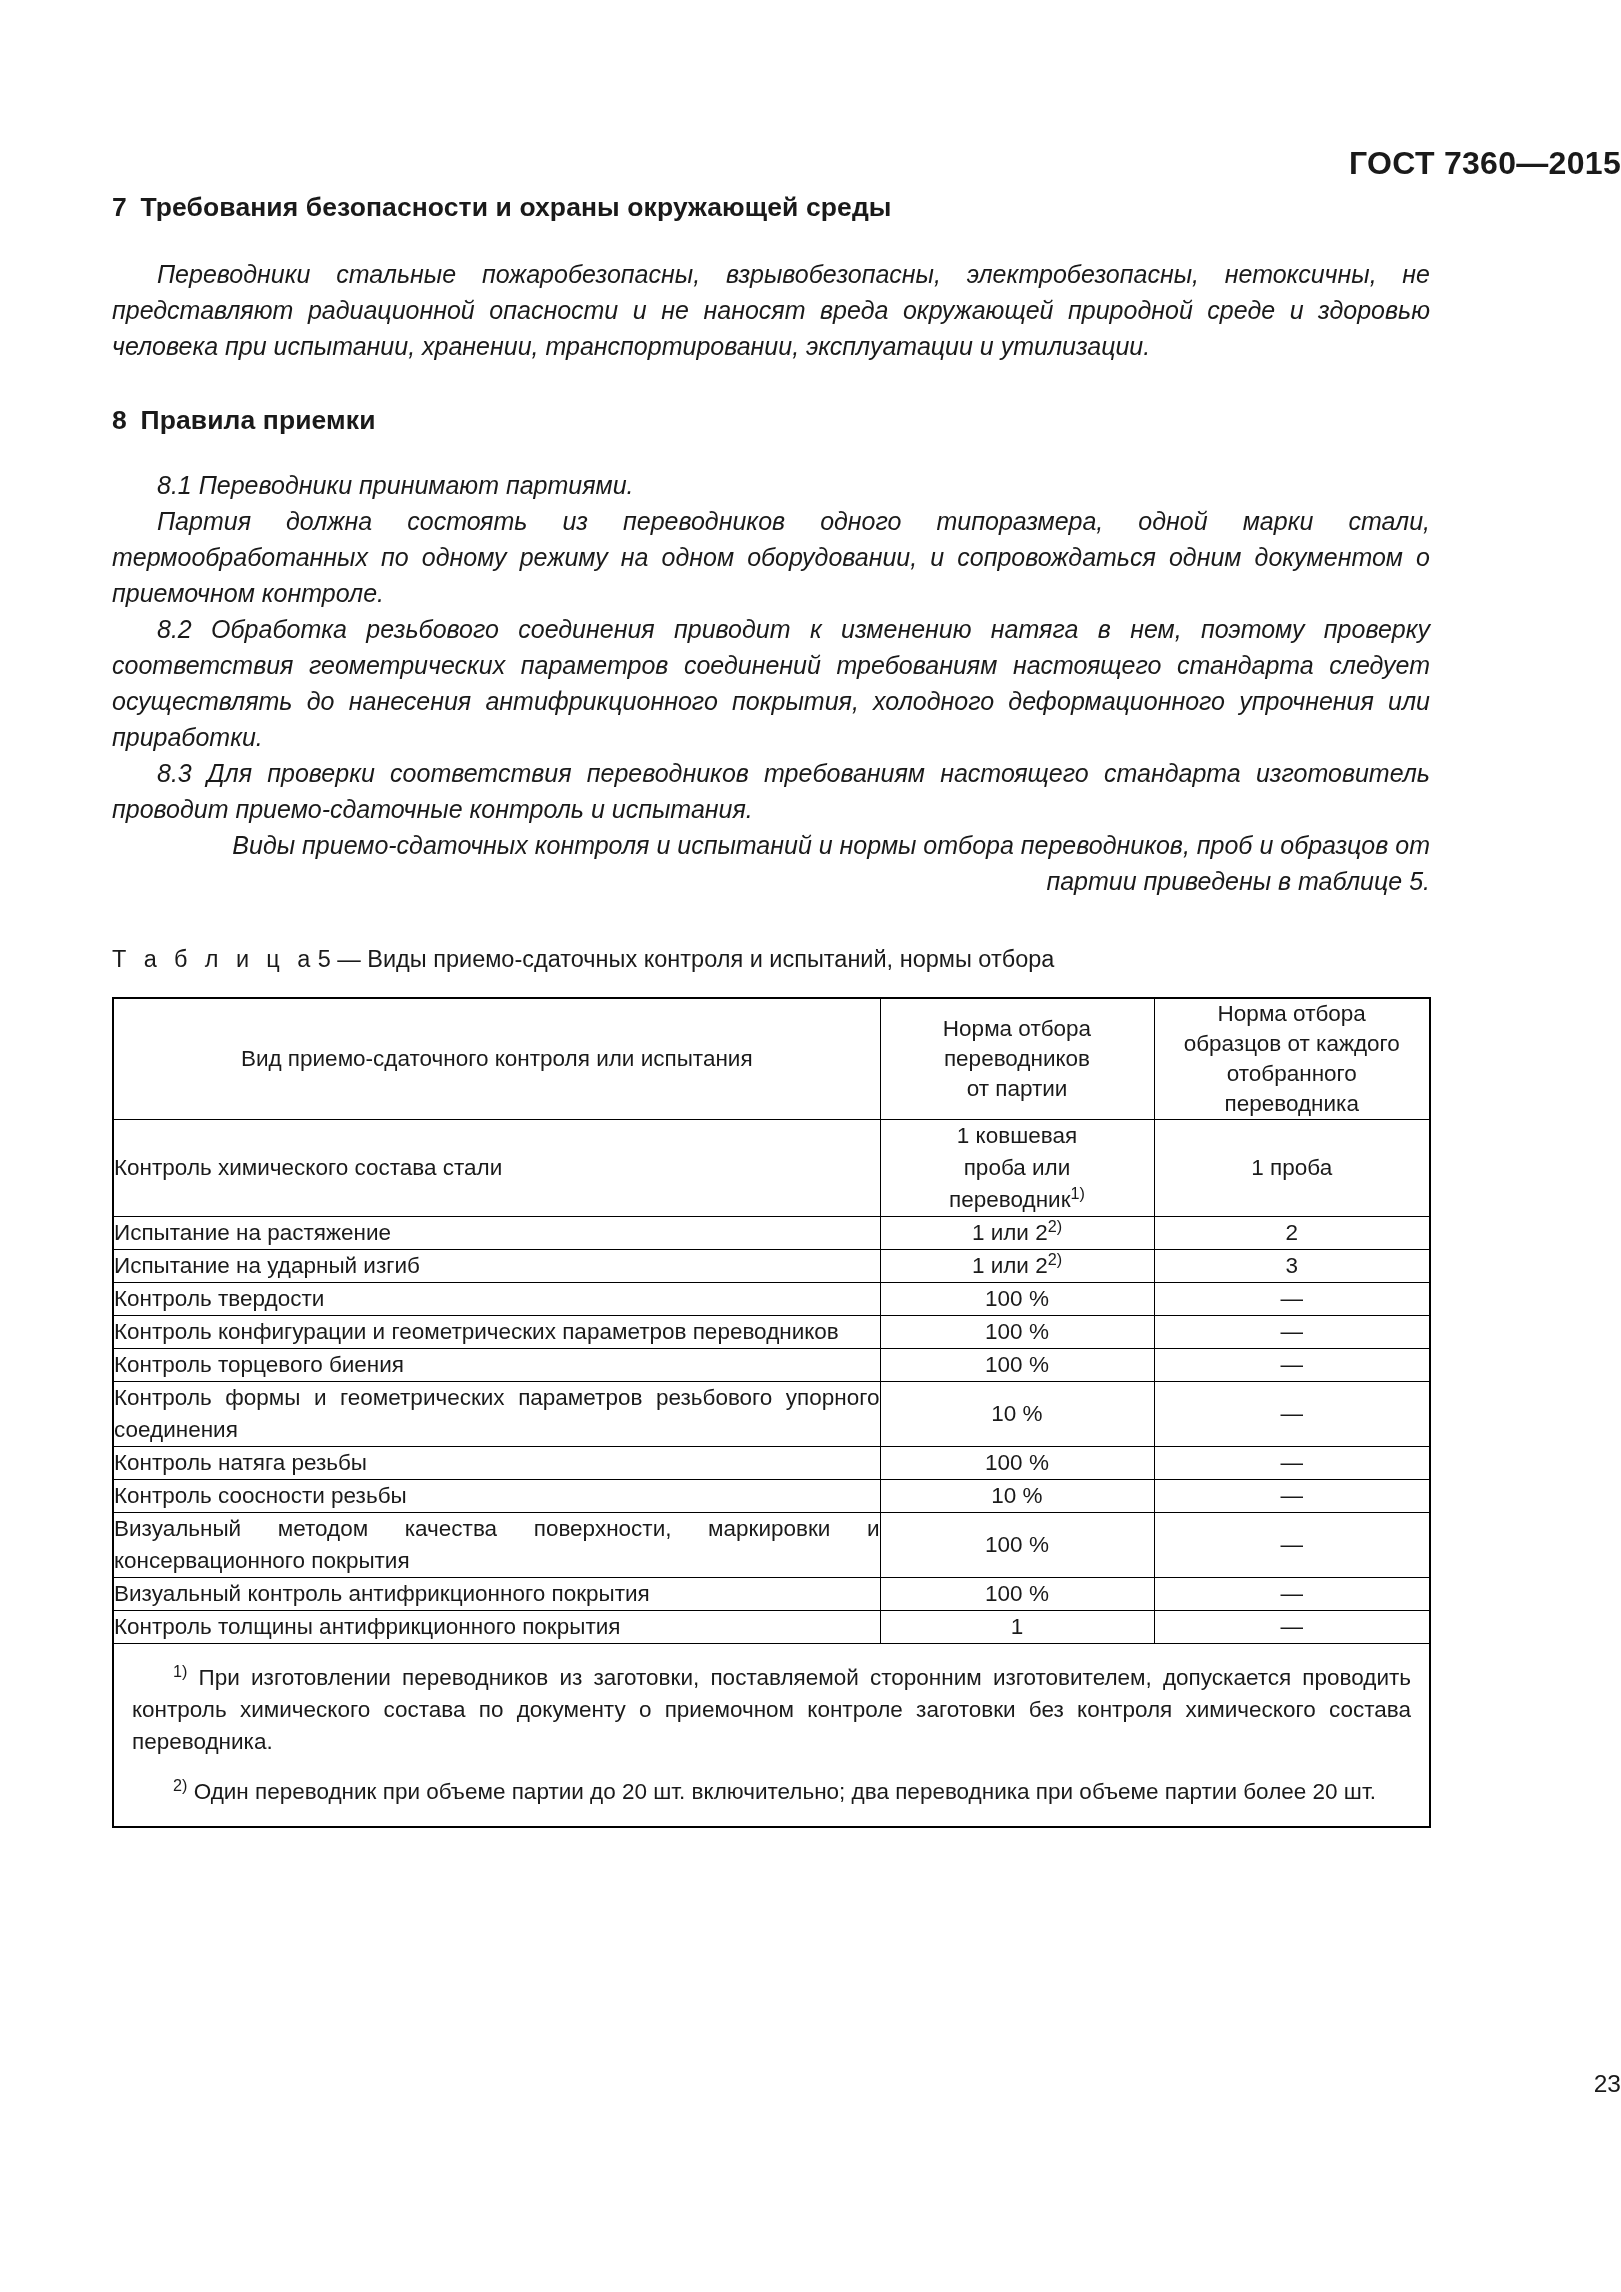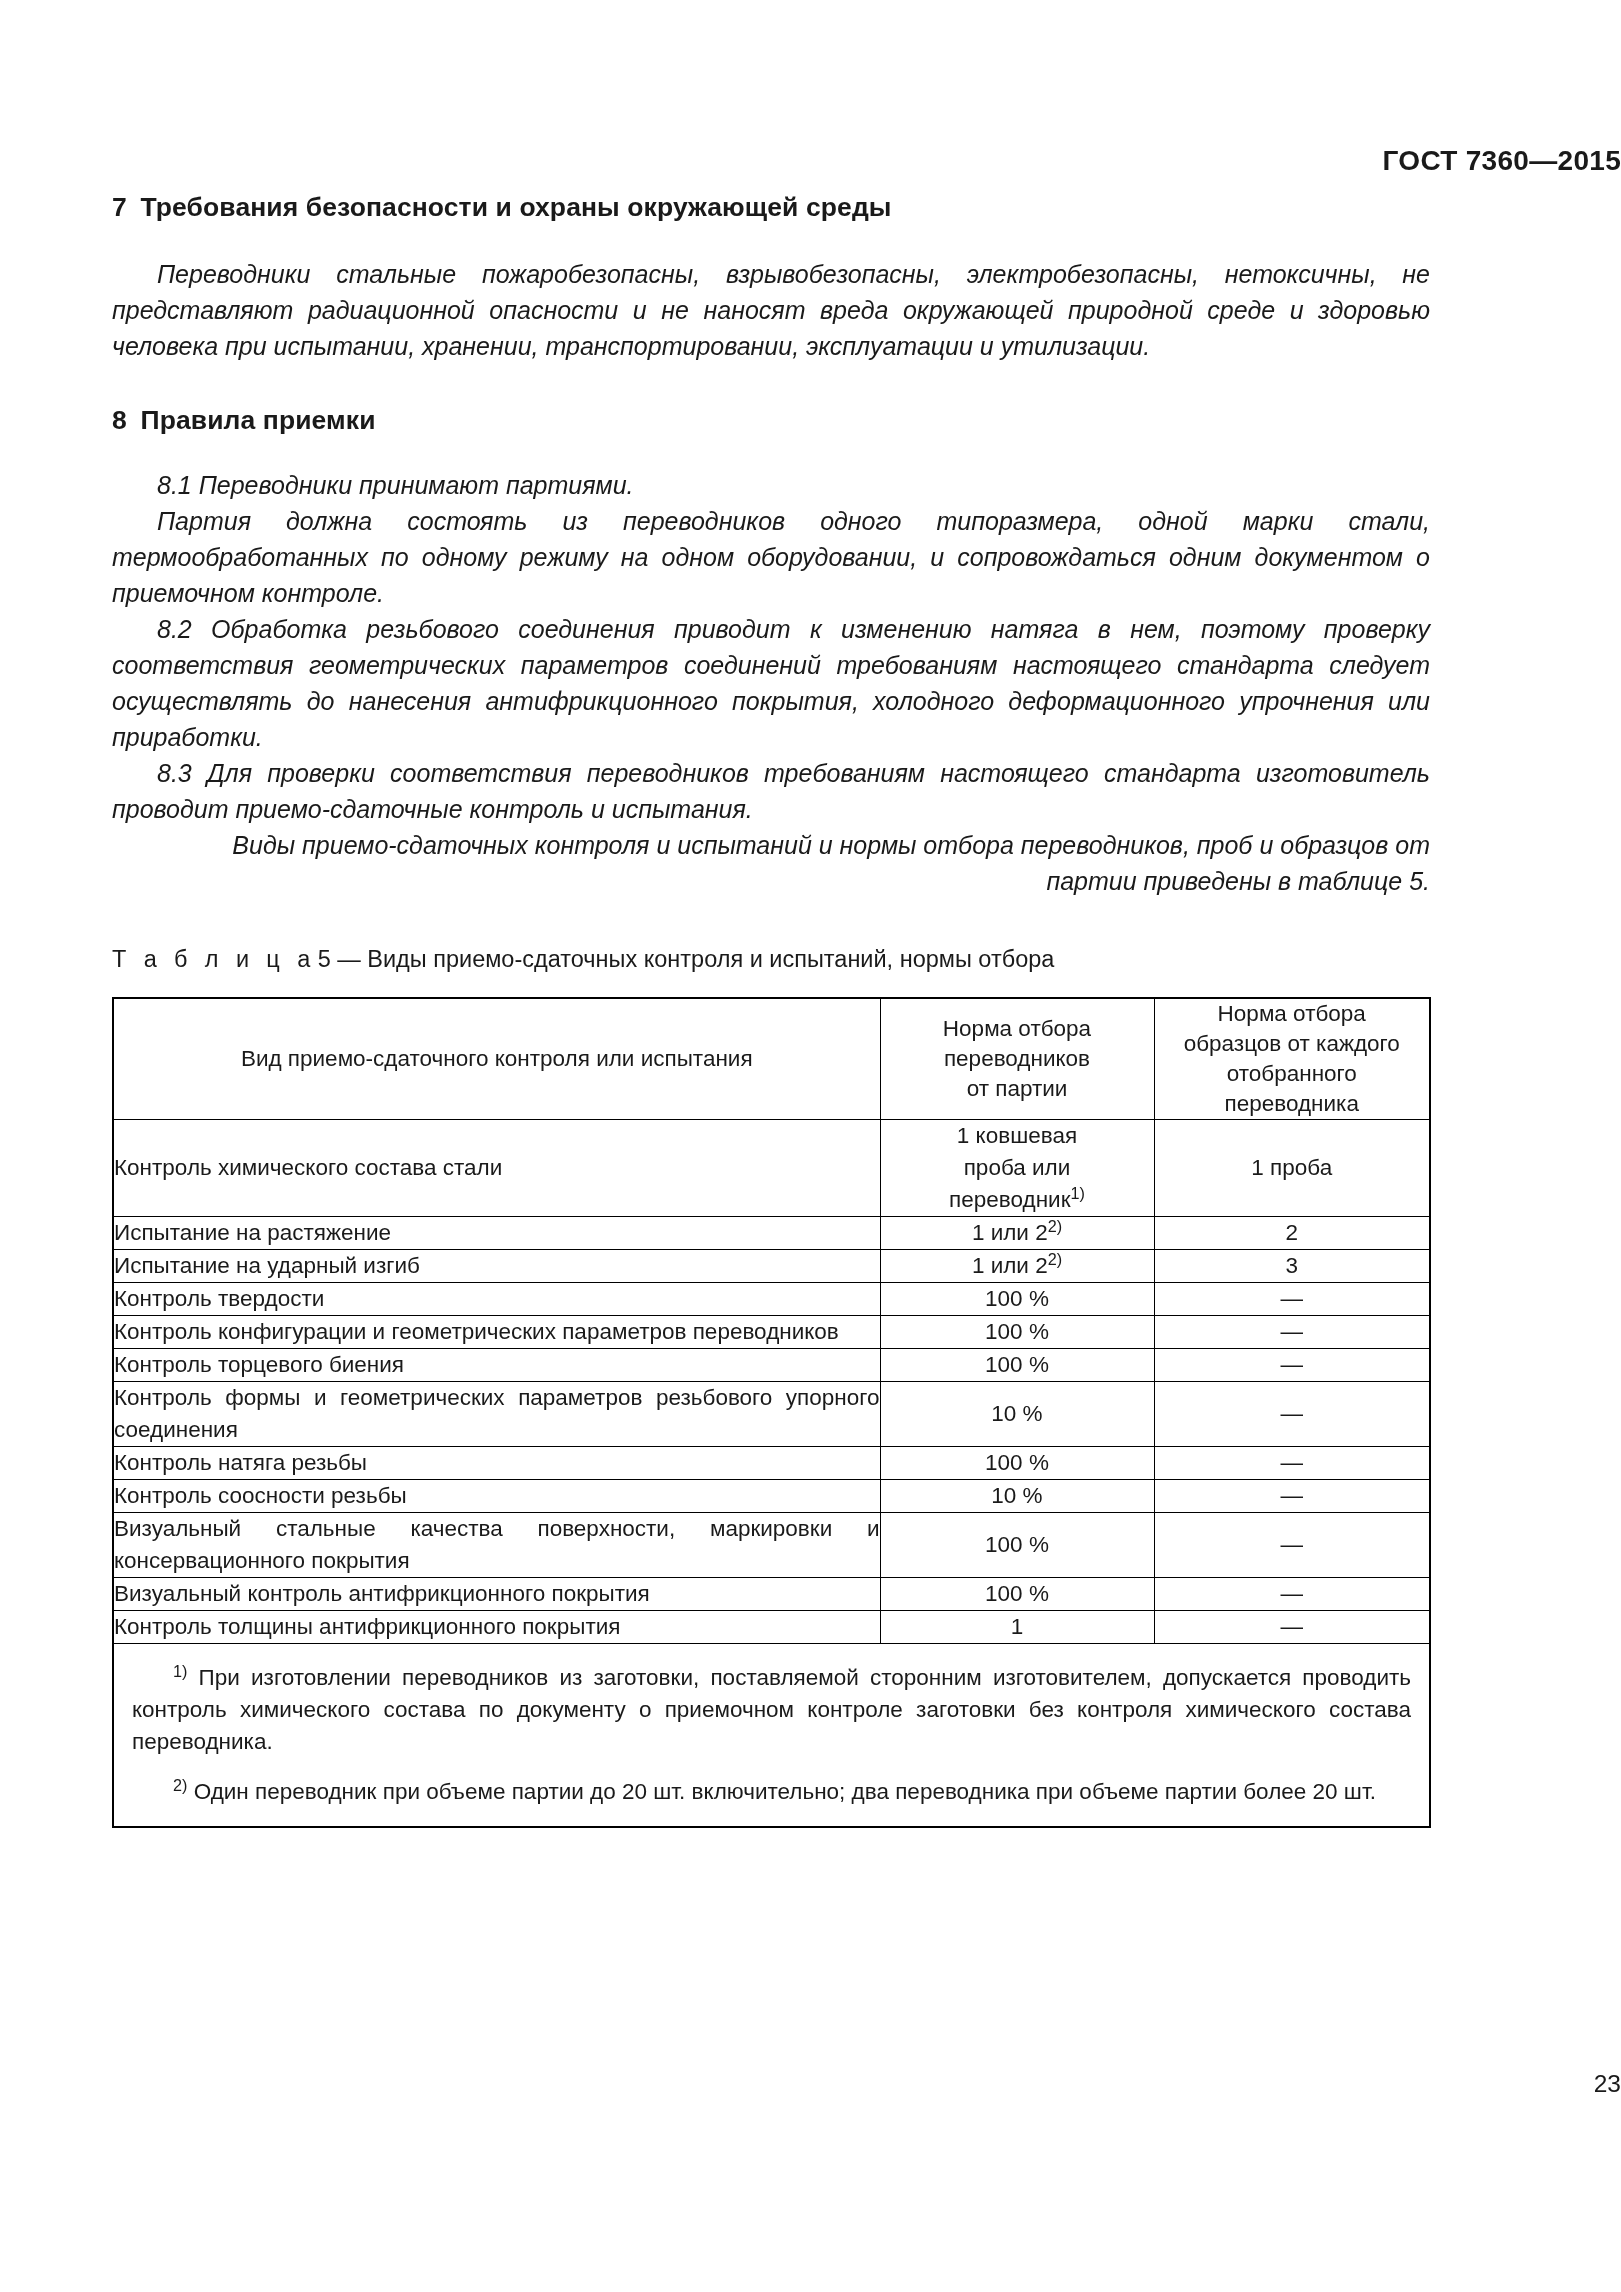--- a/index.html
+++ b/index.html
@@ -26,21 +26,21 @@
     left: 112px;
     top: 0;
     width: 1318px;
   }
 
   
   .doc-header {
     position: absolute;
     right: 0;
     top: 145px;
-    font-size: 28px;
+    font-size: 32px;
     font-weight: bold;
     letter-spacing: 0.3px;
     white-space: nowrap;
     text-align: right;
   }
 
   
   h2.section-heading {
     margin: 0;
     font-size: 26.5px;
@@ -238,21 +238,21 @@
             <td class="kind single">Контроль натяга резьбы</td>
             <td class="val"><span>100 %</span></td>
             <td class="val">—</td>
           </tr>
           <tr>
             <td class="kind single">Контроль соосности резьбы</td>
             <td class="val"><span>10 %</span></td>
             <td class="val">—</td>
           </tr>
           <tr>
-            <td class="kind">Визуальный стальные качества поверхности, маркировки и консервационного покрытия</td>
+            <td class="kind">Визуальный методом качества поверхности, маркировки и консервационного покрытия</td>
             <td class="val"><span>100 %</span></td>
             <td class="val">—</td>
           </tr>
           <tr>
             <td class="kind single">Визуальный контроль антифрикционного покрытия</td>
             <td class="val"><span>100 %</span></td>
             <td class="val">—</td>
           </tr>
           <tr>
             <td class="kind single">Контроль толщины антифрикционного покрытия</td>

